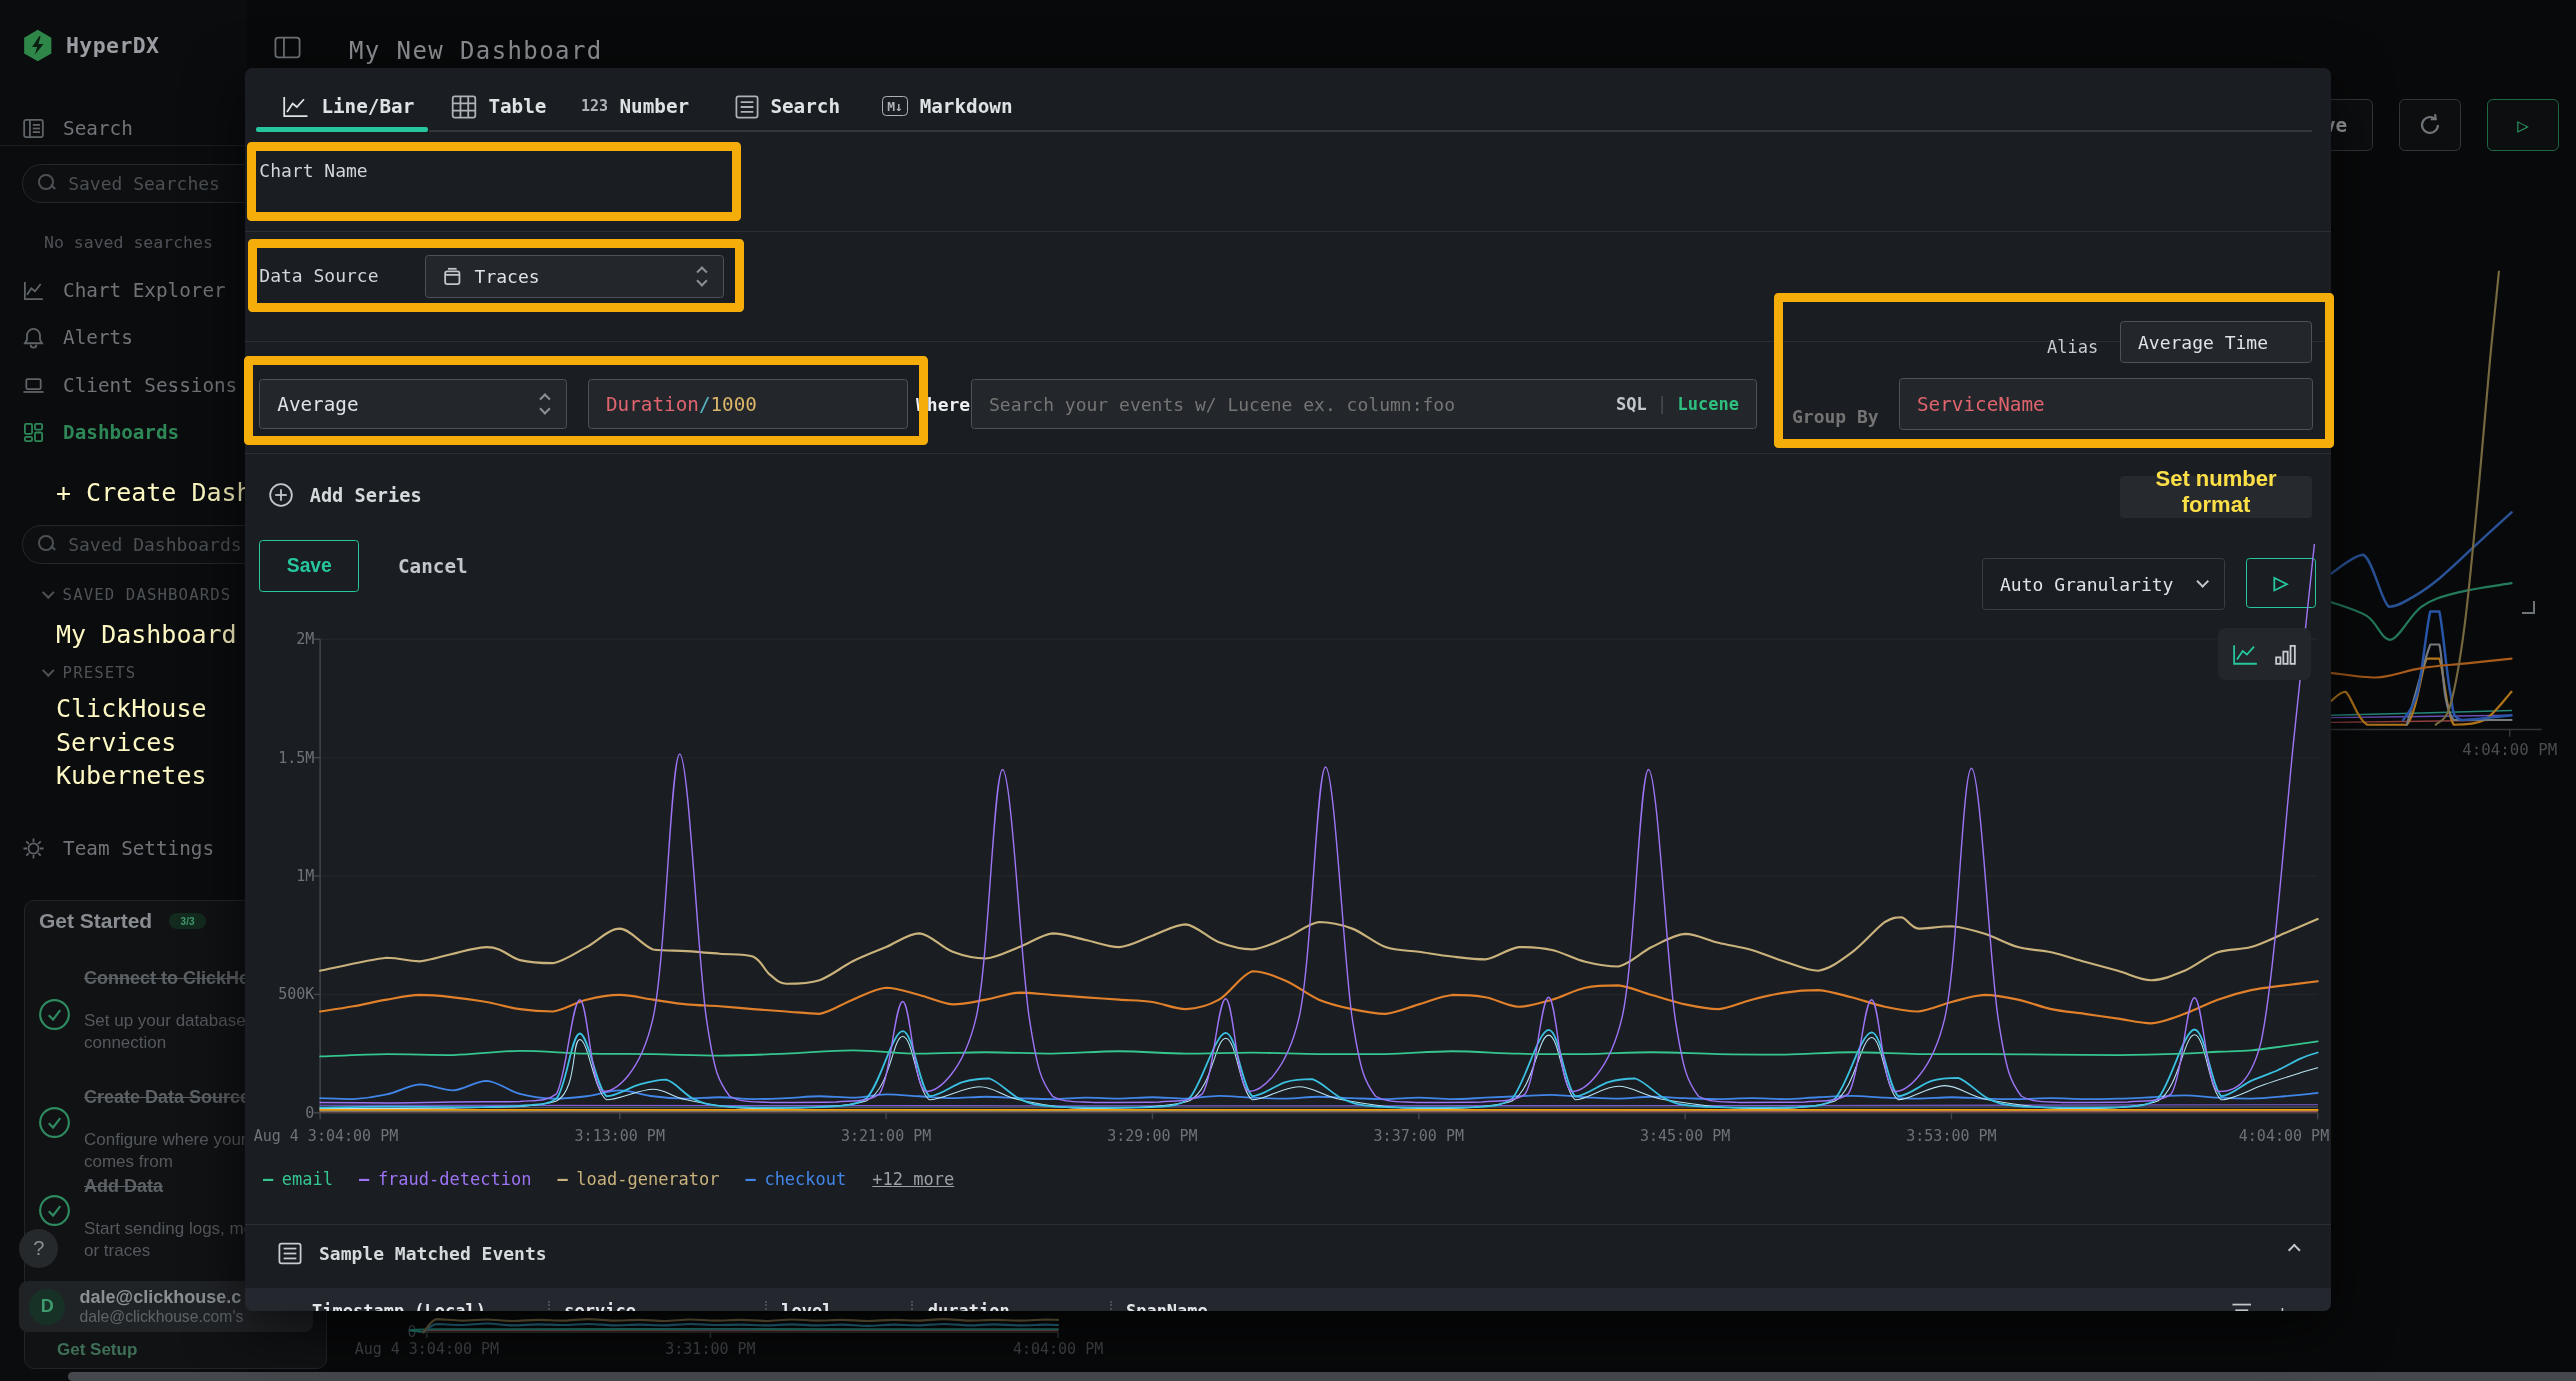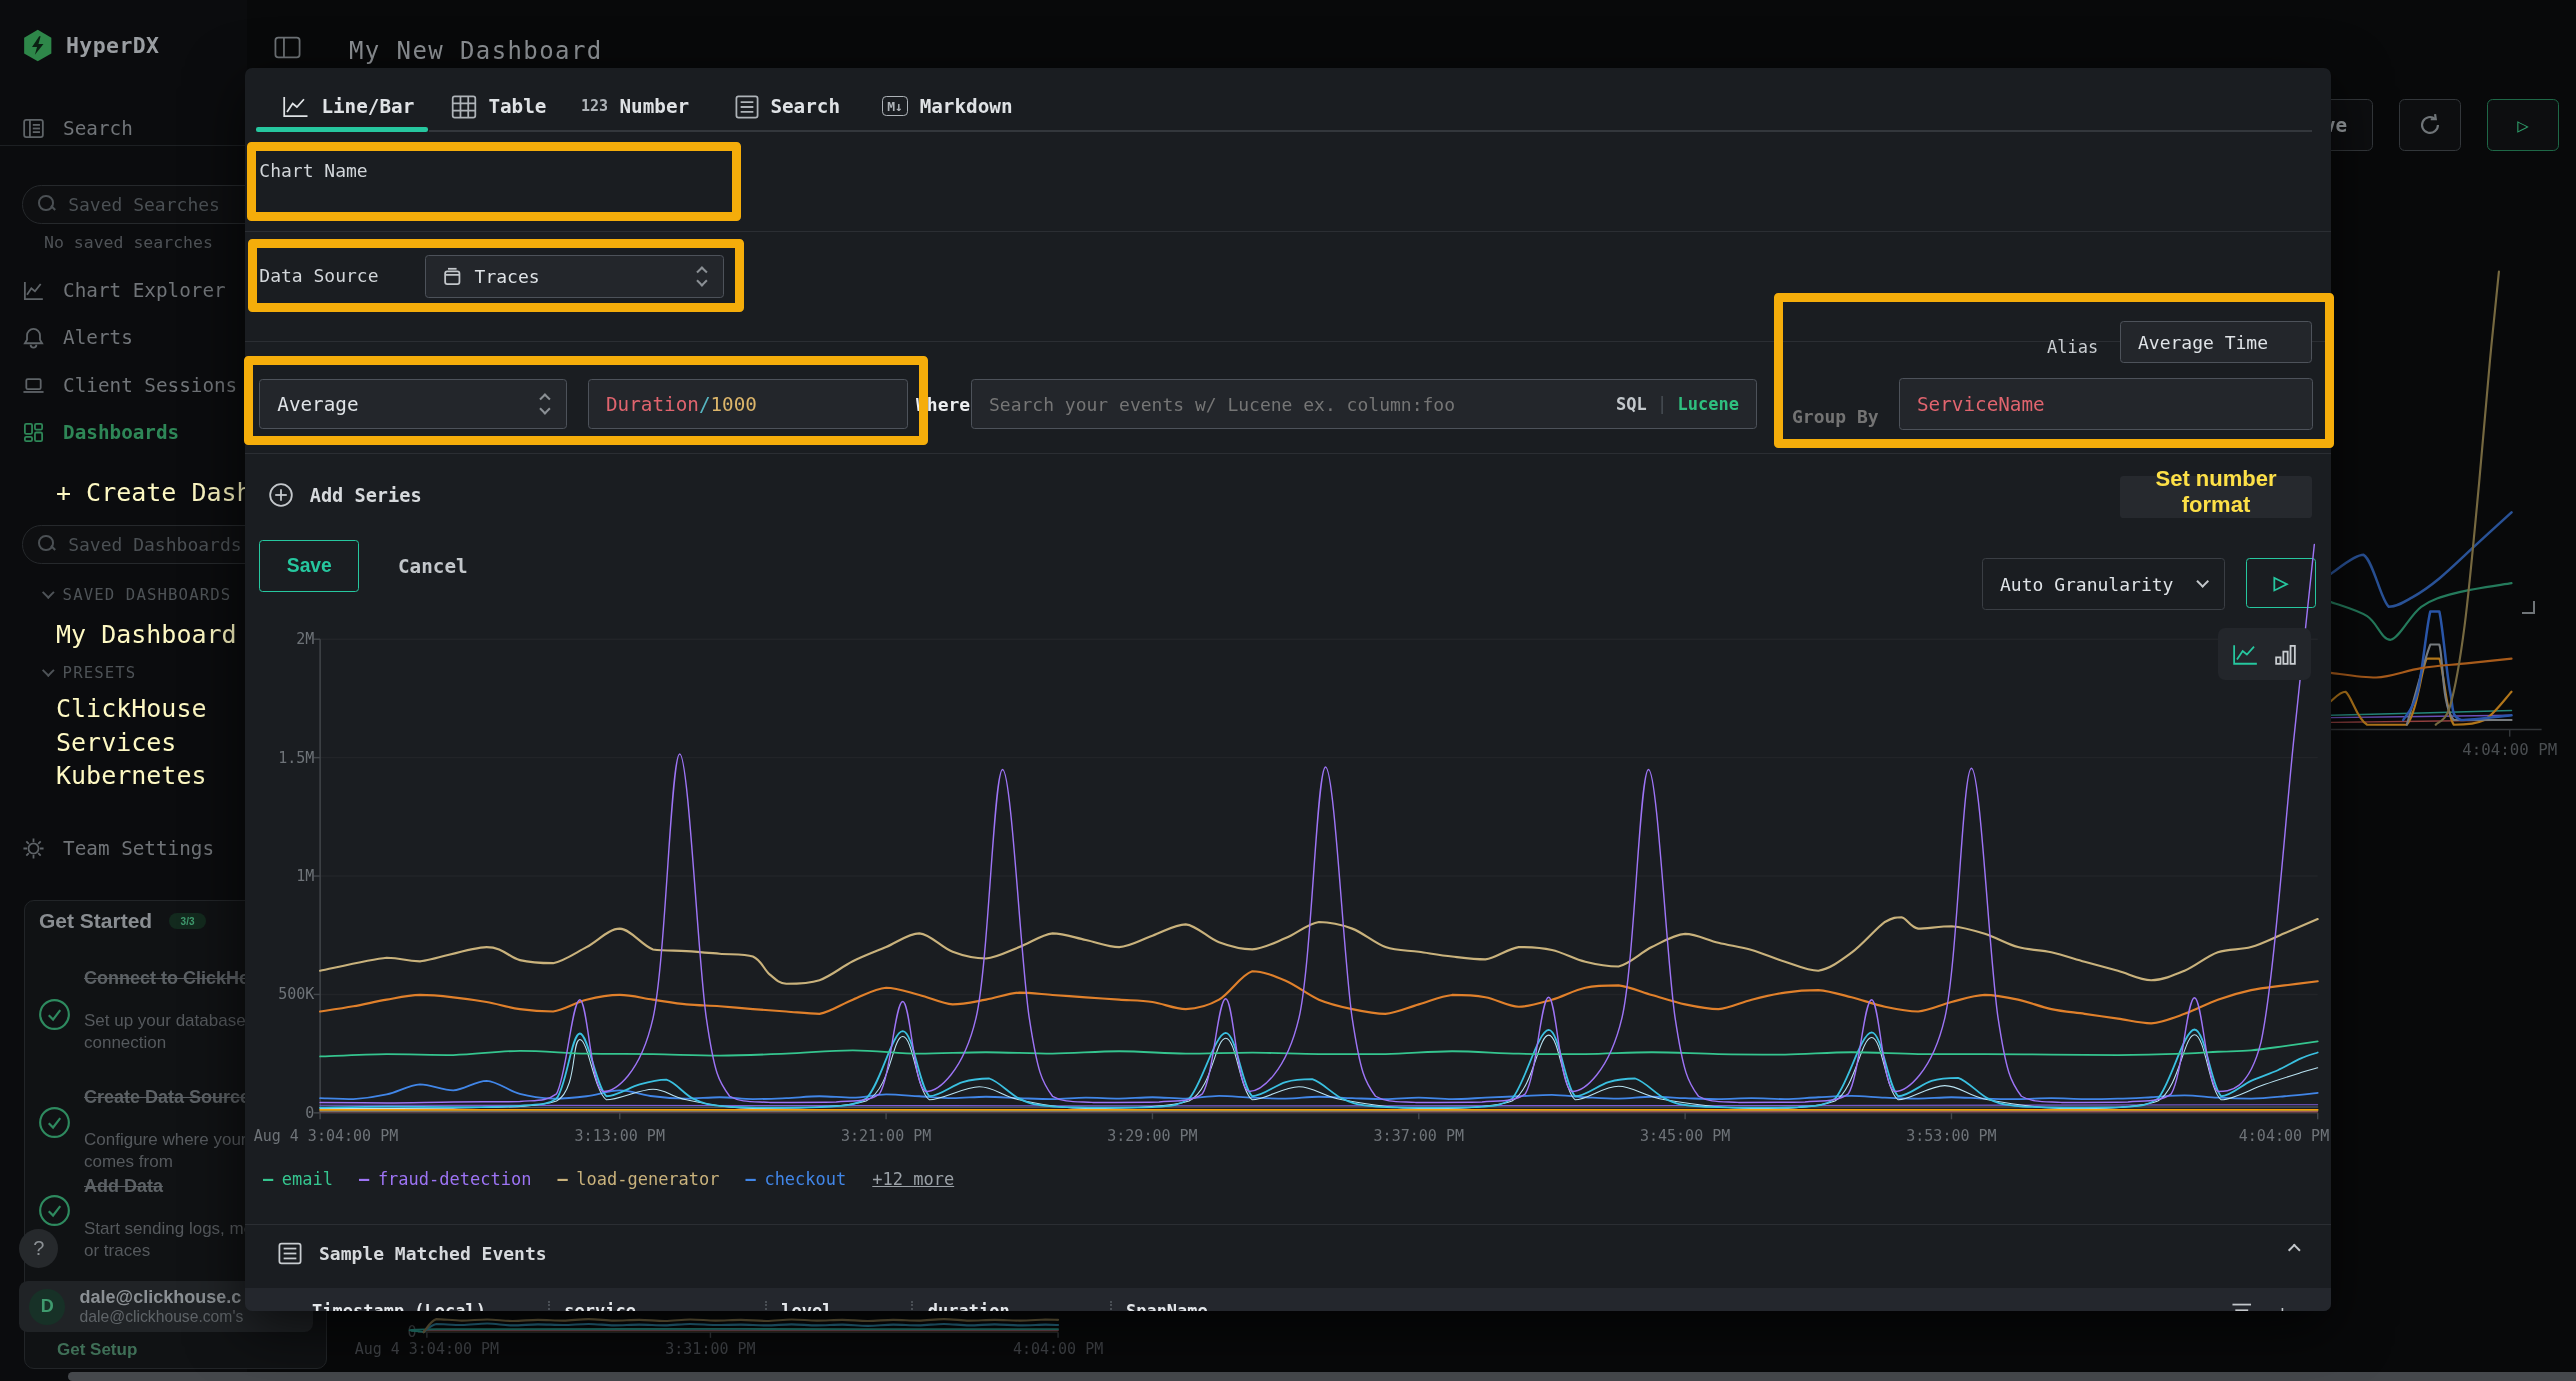--- a/index.html
+++ b/index.html
@@ -132,21 +132,21 @@
         <rect x="3" y="4" width="26" height="24" rx="3"></rect>
         <line x1="11" y1="4" x2="11" y2="28"></line>
         <line x1="15" y1="11" x2="25" y2="11"></line>
         <line x1="15" y1="16" x2="25" y2="16"></line>
         <line x1="15" y1="21" x2="25" y2="21"></line>
       </svg>
     <span>Search</span>
   </div>
   <div class="abs side-divider" style="top:145px"></div>
 
-  <div class="abs pill" style="top:185px">
+  <div class="abs pill" style="top:164px">
     <span class="lens"></span>
     <input placeholder="Saved Searches" style="">
   </div>
   <div class="abs tiny-note" style="top:233px">No saved searches</div>
 
   <div class="abs nav-item" style="top:279px">
     <svg class="nicon" viewBox="0 0 32 32" fill="none" stroke="currentColor" stroke-width="2.5">
         <polyline points="4,4 4,28 29,28"></polyline>
         <polyline points="7,22 13,13 18,17 26,7"></polyline>
       </svg>

